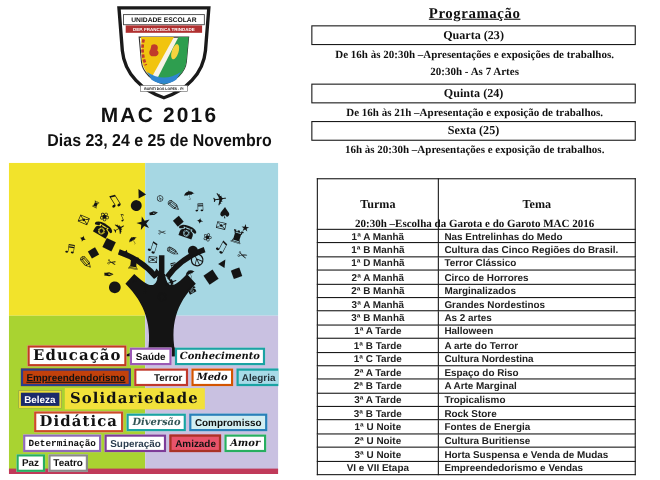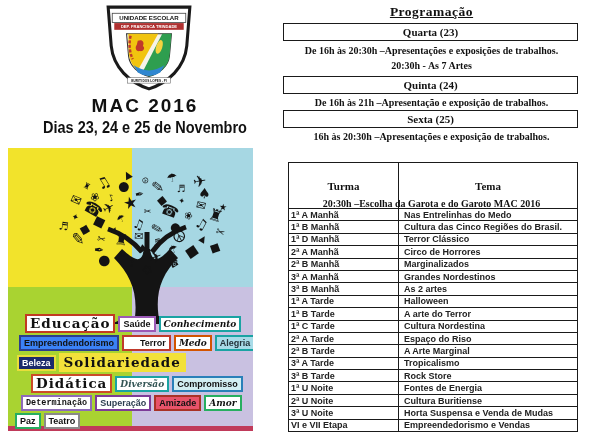--- a/index.html
+++ b/index.html
@@ -42,21 +42,21 @@
   .rp-title{position:absolute;top:4px;left:0;width:100%;text-align:center;
             font-size:13.5px;font-weight:bold;text-decoration:underline;letter-spacing:.5px}
   .day-box{position:absolute;left:0;width:293px;height:16px;border:1px solid #1a1a1a;background:#fff;
            text-align:center;font-weight:bold;font-size:11px;line-height:16px}
   .sched-line{position:absolute;left:0;width:100%;text-align:center;font-weight:bold;font-size:10px}
   .schedule-table{position:absolute;left:5px;top:162px;width:290px;border-collapse:collapse;table-layout:fixed}
   .schedule-table th{border:1px solid #1a1a1a;font-size:11px;font-weight:bold;height:13px;
                      font-family:"Liberation Serif",serif;padding:16px}
   .schedule-table td{border:1px solid #1a1a1a;height:11.4px;line-height:11px;padding:0 2px;
                      font:bold 9px "Liberation Sans",sans-serif;color:#222;overflow:hidden;white-space:nowrap}
-  .schedule-table td.turma{text-align:left}
+  .schedule-table td.turma{text-align:center}
   .schedule-table td.tema{text-align:left;padding-left:5px}
   .col-turma{width:110px}
 </style>
 </head>
 <body>
 
 <div class="abs" style="left:0;top:0;width:283px;height:436px">
 
   <svg class="abs logo-svg" viewBox="0 0 94 88">
     <path d="M7,4 H87 L84,42 C82,63 66,78 47,84 C28,78 12,63 10,42 Z" fill="#ffffff" stroke="#1a1a1a" stroke-width="3"></path>
@@ -150,21 +150,21 @@
         </g>
     </svg>
 
     <div class="abs word-cloud">
         <div class="wc-row">
           <span class="wd k-big" style="border-color: rgb(194, 59, 34); background: rgb(255, 255, 255); color: rgb(17, 17, 17);">Educação</span>
           <span class="wd k-bold" style="border-color: rgb(155, 89, 182); background: rgb(255, 255, 255); color: rgb(17, 17, 17);">Saúde</span>
           <span class="wd k-script" style="border-color: rgb(26, 163, 163); background: rgb(255, 255, 255); color: rgb(17, 17, 17);">Conhecimento</span>
         </div>
         <div class="wc-row">
-          <span class="wd k-bold" style="border-color: rgb(44, 62, 140); background: #3b82f6; color: rgb(17, 17, 17);">Empreendendorismo</span>
+          <span class="wd k-bold" style="border-color: rgb(44, 62, 140); background: #c2410c; color: rgb(17, 17, 17); text-decoration: underline;">Empreendendorismo</span>
           <span class="wd k-bold" style="border-color: rgb(192, 57, 43); background: rgb(255, 255, 255); color: rgb(17, 17, 17); padding-left: 16px;">Terror</span>
           <span class="wd k-script" style="border-color: rgb(211, 84, 0); background: rgb(255, 255, 255); color: rgb(17, 17, 17);">Medo</span>
           <span class="wd k-plain" style="border-color: rgb(26, 163, 163); background: rgb(168, 219, 232); color: rgb(35, 50, 58);">Alegria</span>
         </div>
         <div class="wc-row">
           <span class="wd k-bold" style="border-color: rgb(232, 221, 58); background: rgb(27, 42, 107); color: rgb(255, 255, 255);">Beleza</span>
           <span class="wd k-big" style="border-color: rgb(242, 225, 58); background: rgb(242, 225, 58); color: rgb(17, 17, 17);">Solidariedade</span>
         </div>
         <div class="wc-row">
           <span class="wd k-big" style="border-color: rgb(204, 75, 40); background: rgb(255, 255, 255); color: rgb(17, 17, 17);">Didática</span>

